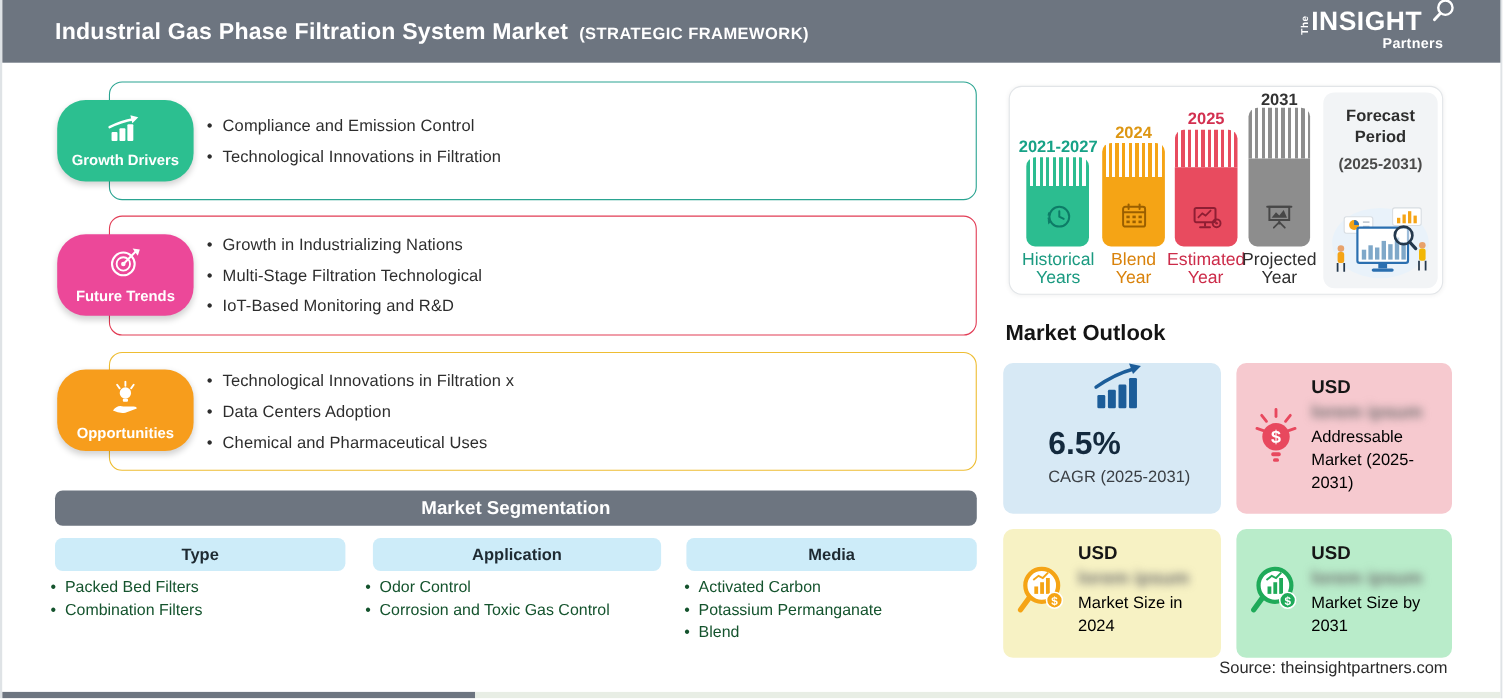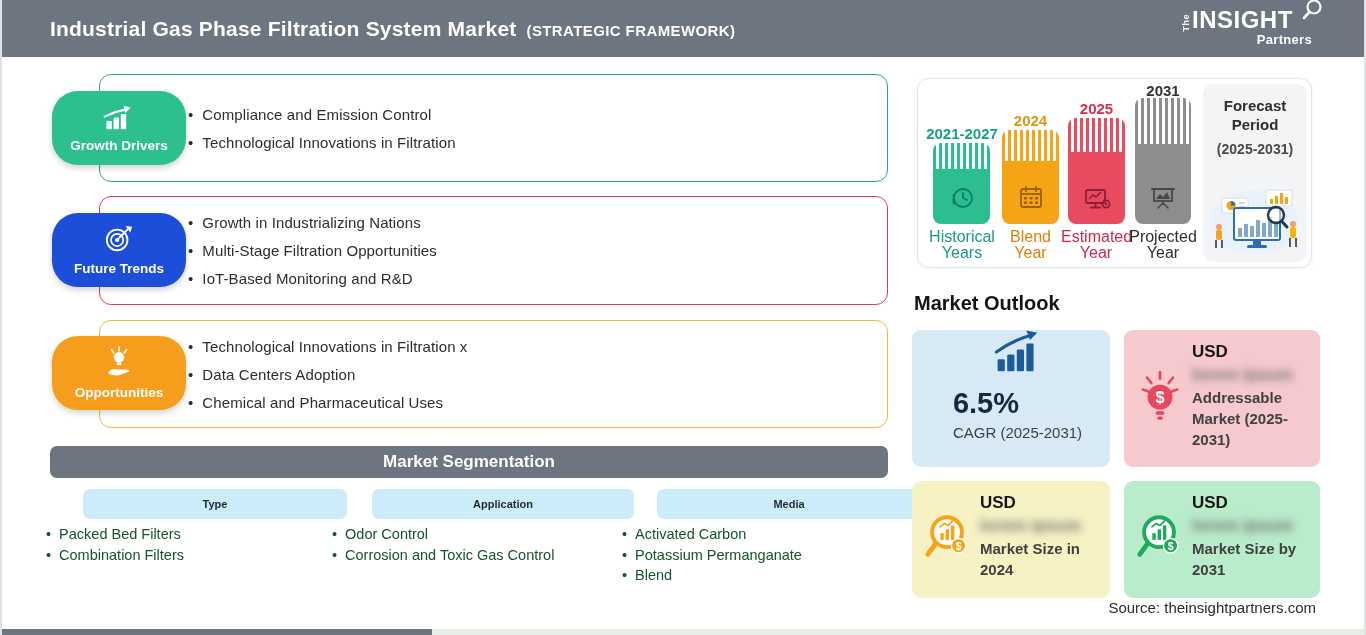--- a/index.html
+++ b/index.html
@@ -25,35 +25,35 @@
   
   .sec-box { position:absolute; left:97px; width:789px; background:#fff; border-radius:12px; }
   .sec-box ul { position:absolute; left:88px; top:0; height:100%; list-style:none;
                 display:flex; flex-direction:column; justify-content:center; gap:11px; }
   .sec-box li { font-size:15px; color:#2d2d2d; letter-spacing:.1px; }
   .sec-box li::before { content:"•"; margin-right:9px; color:#2d2d2d; }
   .box-gd { top:74px;  height:108px; border:1.5px solid #2aa491; }
   .box-ft { top:196px; height:109px; border:1.5px solid #e23c55; }
   .box-op { top:320px; height:108px; border:1.5px solid #eebd33; }
 
-  .badge { position:absolute; left:50px; width:134px; height:74px; border-radius:26px;
+  .badge { position:absolute; left:50px; width:124px; height:74px; border-radius:26px;
            display:flex; flex-direction:column; align-items:center; justify-content:center; gap:3px;
            color:#fff; box-shadow:0 3px 6px rgba(0,0,0,.18); }
   .badge .blabel { font-size:13.5px; font-weight:bold; }
   .badge-gd { top:91px;  background:#2cbf90; }
-  .badge-ft { top:213px; background:#1d4ed8;border-radius:26px; }
+  .badge-ft { top:213px; background:#ec4899;border-radius:26px; }
   .badge-op { top:336px; background:#f79d1c; }
 
   
   .seg-bar { position:absolute; left:48px; top:446px; width:838px; height:32px; background:#6d7580;
              border-radius:7px; display:flex; align-items:center; justify-content:center;
              color:#fff; font-size:17px; font-weight:bold; }
   .seg-pill { position:absolute; top:489px; height:30px; background:#cdecf9; border-radius:7px;
               display:flex; align-items:center; justify-content:center;
-              color:#1e2a32; font-size:11px; font-weight:bold;margin-left:33px; }
+              color:#1e2a32; font-size:15px; font-weight:bold; }
   .pill-type { left:48px; width:264px; }
   .pill-app  { left:337px; width:262px; }
   .pill-media{ left:622px; width:264px; }
   .seg-list { position:absolute; top:524px; list-style:none; }
   .seg-list li { font-size:14.5px; color:#14532d; line-height:20.5px; }
   .seg-list li::before { content:"•"; margin-right:8px; }
   .list-type { left:44px; width:280px; }
   .list-app  { left:330px; width:290px; }
   .list-media{ left:620px; width:280px; }
 
@@ -97,21 +97,21 @@
   .card-addr { left:1122px; top:330px; width:196px; height:137px; background:#f6c9cf; }
   .card-ms24 { left:910px;  top:481px; width:198px; height:117px; background:#f7f2c4; }
   .card-ms31 { left:1122px; top:481px; width:196px; height:117px; background:#b9ecca; }
   .card .icon-col { width:52px; flex:0 0 52px; display:flex; justify-content:center; }
   .card-addr .icon-col { padding-top:28px; }
   .card-ms24 .icon-col, .card-ms31 .icon-col { padding-top:18px; }
   .card .txt-col { flex:1; }
   .usd { font-size:17px; font-weight:bold; color:#161616; }
   .blurred { display:inline-block; font-size:17px; font-weight:bold; color:#6e6e6e;
              filter:blur(4px); margin:3px 0 2px 0; }
-  .card-lab { font-size:15px; color:#404040; line-height:21px;font-weight:bold; }
+  .card-lab { font-size:15px; color:#000000; line-height:21px; }
 
   .source { position:absolute; right:48px; top:599px; font-size:15px; color:#2b2b2b; }
 
   .strip-l { position:absolute; left:0; top:629px; width:430px; height:6px; background:#6d7580; }
   .strip-r { position:absolute; left:430px; top:629px; width:936px; height:6px; background:#e8eee5; }
 </style>
 </head>
 <body>
 
 <div class="page">
@@ -151,21 +151,21 @@
           <path d="M4 14 Q16 8 28 6" fill="none" stroke="#fff" stroke-width="2.4" stroke-linecap="round"></path>
           <path d="M25 2 L33 4 L27 10 Z" fill="#fff"></path>
         </svg>
     </span>
     <span class="blabel">Growth Drivers</span>
   </div>
 
   <div class="sec-box box-ft">
     <ul>
       <li>Growth in Industrializing Nations</li>
-      <li>Multi-Stage Filtration Opportunities</li>
+      <li>Multi-Stage Filtration Technological</li>
       <li>IoT-Based Monitoring and R&amp;D</li>
     </ul>
   </div>
   <div class="badge badge-ft">
     <span>
       <svg width="32" height="30" viewBox="0 0 34 32">
           <circle cx="15" cy="17" r="11" fill="none" stroke="#fff" stroke-width="2"></circle>
           <circle cx="15" cy="17" r="6.5" fill="none" stroke="#fff" stroke-width="1.8"></circle>
           <circle cx="15" cy="17" r="2.2" fill="#fff"></circle>
           <line x1="15" y1="17" x2="27" y2="5" stroke="#fff" stroke-width="2" stroke-linecap="round"></line>

